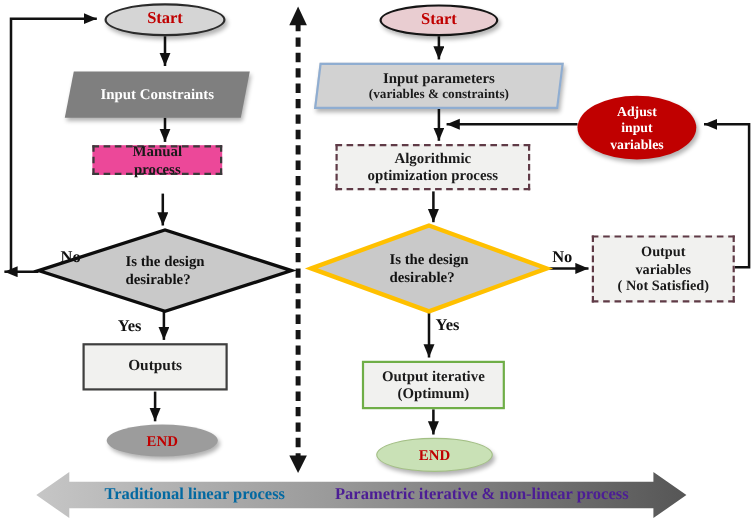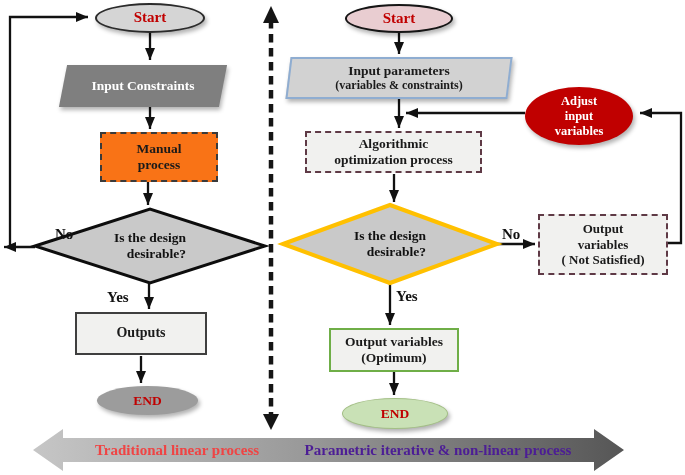--- a/index.html
+++ b/index.html
@@ -23,36 +23,36 @@
   .para-l{left:63px;top:65px;width:160px;height:42px;background:#7f7f7f;transform:skewX(-11deg);}
   .para-r{left:288px;top:57px;width:222px;height:42px;background:#d2d2d2;border:2.5px solid #8fadd1;transform:skewX(-7deg);}
   .para-inner{
     position:absolute;inset:0;display:flex;flex-direction:column;align-items:center;justify-content:center;
     font-weight:bold;text-align:center;line-height:1.15;transform:skewX(11deg);
   }
   .para-r .para-inner{transform:skewX(7deg);color:#1a1a1a;}
   .para-l .para-inner{color:#ffffff;font-size:13.5px;}
   .pr-title{font-size:13.5px;}
   .pr-sub{font-size:12px;}
-  .proc-manual{left:100px;top:132px;width:118px;height:50px;background:#f97316;border:2.5px dashed #3a3a3a;}
+  .proc-manual{left:84px;top:132px;width:118px;height:27px;background:#ec4899;border:2.5px dashed #3a3a3a;}
   .proc-algo{left:305px;top:131px;width:177px;height:42px;background:#f1f1ef;border:2.5px dashed #5f3a46;}
   .box-outputs{left:75px;top:312px;width:132px;height:43px;background:#f1f1ef;border:2.5px solid #3f3f3f;font-size:14px;}
   .box-notsat{left:538px;top:214px;width:130px;height:61px;background:#f1f1ef;border:2.5px dashed #5f3a46;font-size:13px;line-height:1.2;}
   .box-optimum{left:329px;top:328px;width:130px;height:44px;background:#f1f1ef;border:2.5px solid #6fae47;}
   .adjust{left:525px;top:87px;width:108px;height:58px;background:#c00000;color:#ffffff;font-size:12.5px;line-height:1.2;}
-  .dtext{position:absolute;z-index:2;display:flex;align-items:center;justify-content:center;text-align:right;font-weight:bold;white-space:pre-line;line-height:1.18;font-size:13.5px;color:#111;}
+  .dtext{position:absolute;z-index:2;display:flex;align-items:center;justify-content:center;text-align:left;font-weight:bold;white-space:pre-line;line-height:1.18;font-size:13.5px;color:#111;}
   .dtext-l{left:90px;top:224px;width:120px;height:44px;}
   .dtext-r{left:330px;top:222px;width:120px;height:44px;}
   .lbl{position:absolute;z-index:3;font-weight:bold;font-size:15px;color:#111;}
   .lbl-no-l{left:55px;top:226px;}
   .lbl-yes-l{left:107px;top:289px;}
   .lbl-no-r{left:502px;top:226px;}
   .lbl-yes-r{left:396px;top:288px;}
   .caption{position:absolute;z-index:3;font-weight:bold;font-size:15px;display:flex;align-items:center;justify-content:center;text-align:center;height:24px;}
-  .cap-l{left:62px;top:438px;width:230px;color:#ef4444;}
+  .cap-l{left:62px;top:438px;width:230px;color:#0369a1;}
   .cap-r{left:292px;top:438px;width:292px;color:#4c1d95;}
 </style>
 </head>
 <body>
 
 <div id="stage">
 
   <svg id="wires" width="685" height="475" viewBox="0 0 685 475">
     <defs>
       <marker id="arr" markerUnits="userSpaceOnUse" markerWidth="13" markerHeight="11" refX="12" refY="5" orient="auto">
@@ -129,21 +129,21 @@
 
   <div class="dtext dtext-r">Is the design
 desirable?</div>
   <div class="lbl lbl-no-r">No</div>
   <div class="lbl lbl-yes-r">Yes</div>
 
   <div class="node box-notsat">Output
 variables
 ( Not Satisfied)</div>
 
-  <div class="node box-optimum">Output variables
+  <div class="node box-optimum">Output iterative
 (Optimum)</div>
 
   <div class="node ellipse shadow end-r">END</div>
 
   <div class="caption cap-l">Traditional linear process</div>
   <div class="caption cap-r">Parametric iterative &amp; non-linear process</div>
 
 </div>
 
 </body></html>

